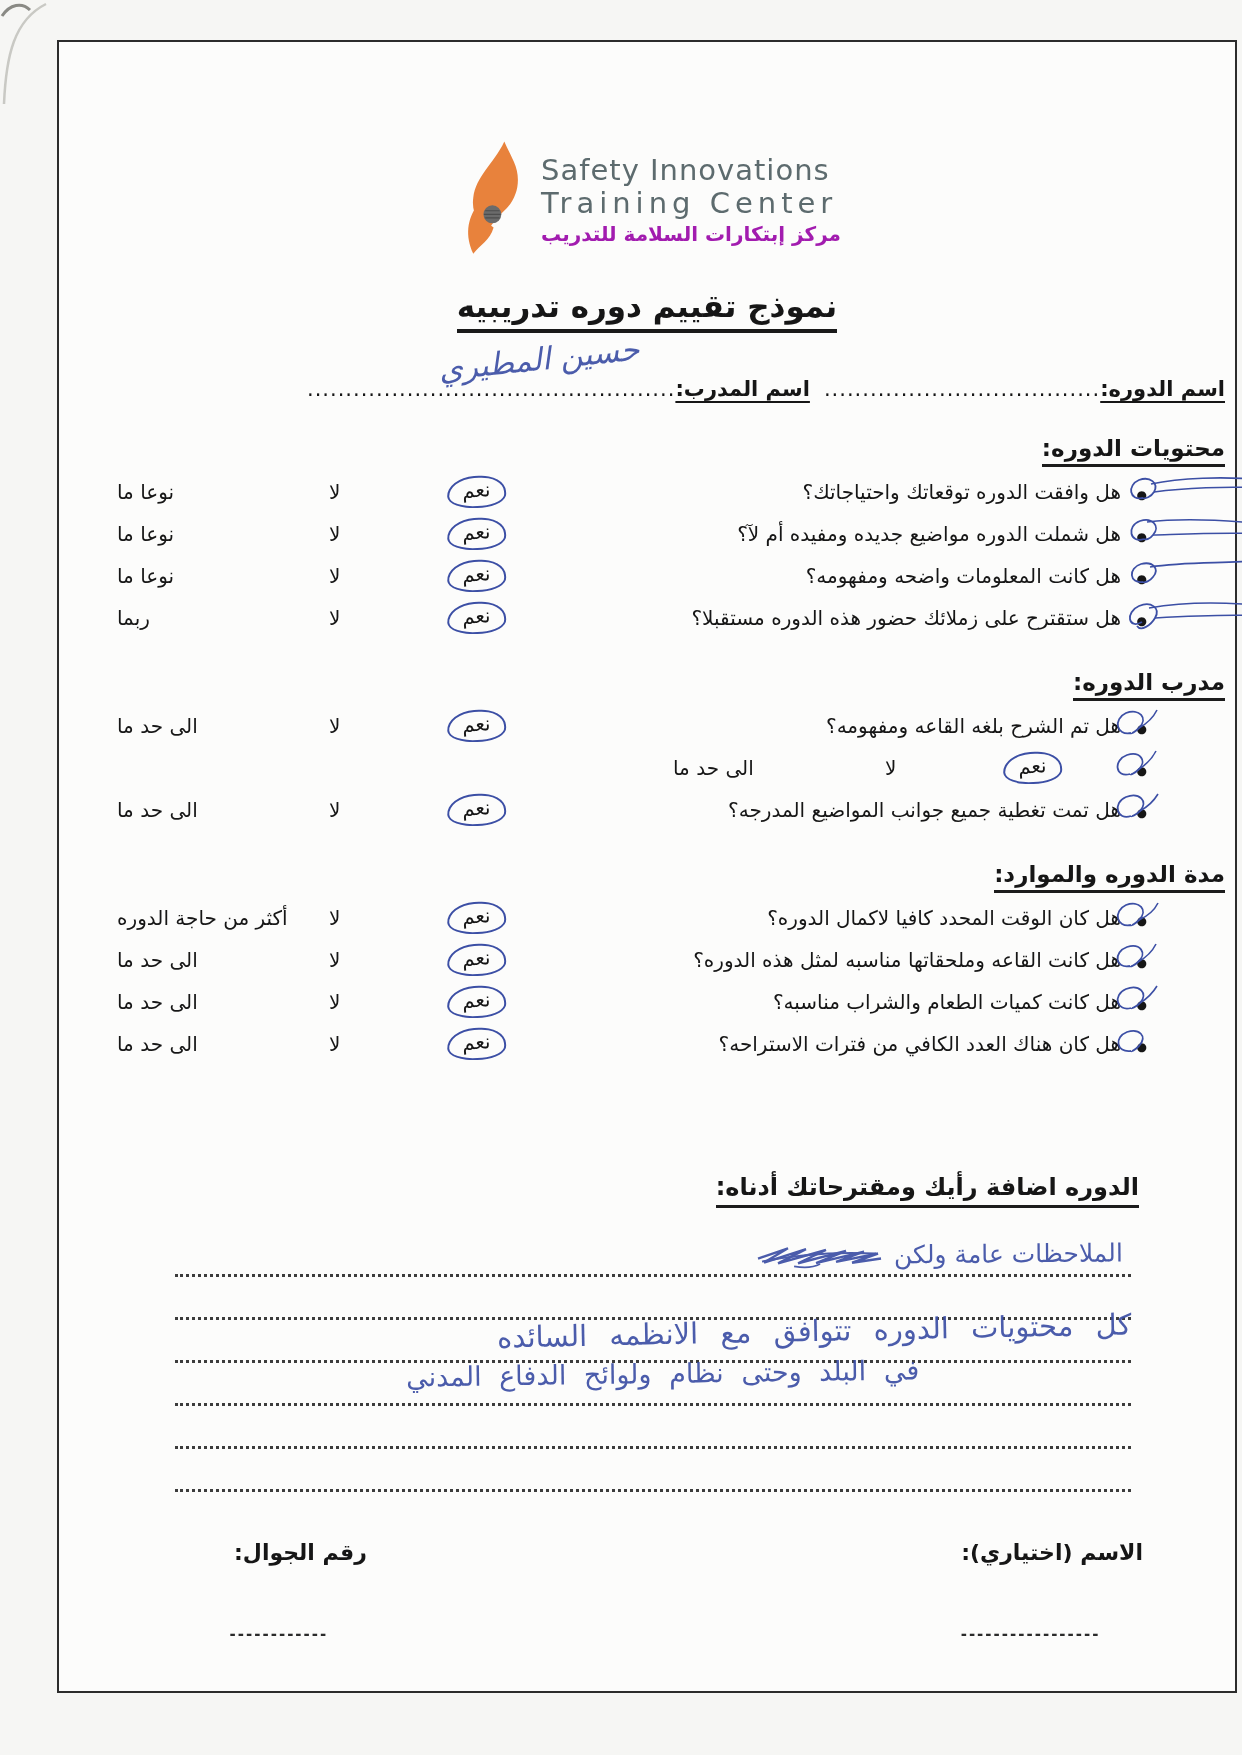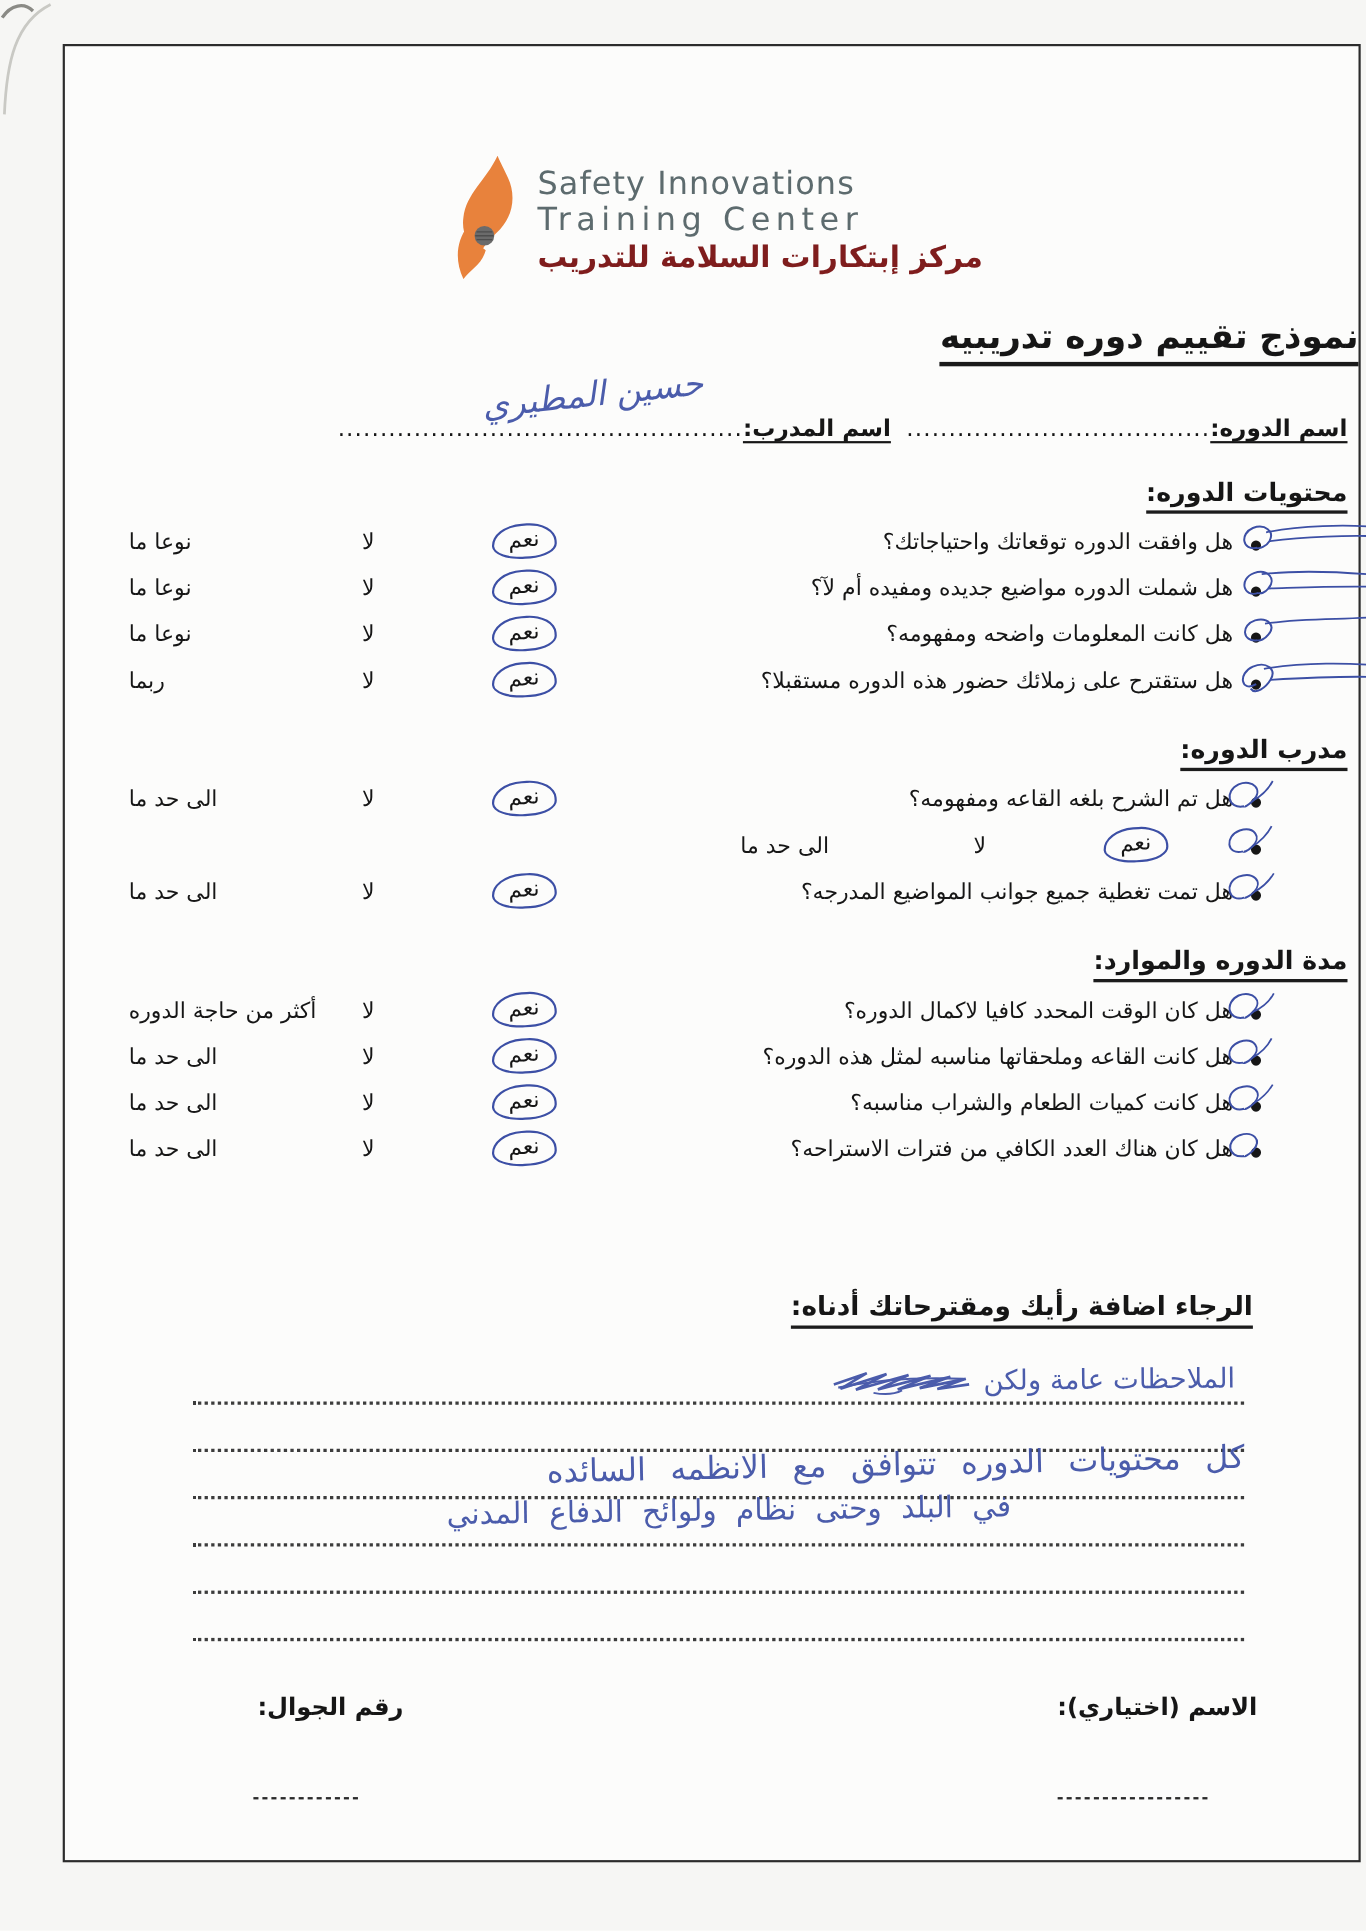--- a/index.html
+++ b/index.html
@@ -14,24 +14,24 @@
     box-sizing:border-box;border:2px solid #2c2c2c;background:#fcfcfb;
   }
   .corner-curl{position:absolute;left:0;top:0;}
   .content{position:absolute;top:0;left:0;right:0;bottom:0;direction:rtl;}
 
   
   .logo-row{direction:ltr;display:flex;justify-content:center;align-items:center;gap:14px;margin-top:98px;}
   .logo-text{text-align:left;color:#5d6b6e;line-height:1.15;}
   .lt1{font-size:29px;letter-spacing:1px;}
   .lt2{font-size:29px;letter-spacing:5px;}
-  .lt3{font-size:27px;font-weight:bold;direction:rtl;text-align:right;margin-top:3px;color:#7f1d1d;}
-
-  
-  .title-wrap{margin-top:28px;}
+  .lt3{font-size:20px;font-weight:bold;direction:rtl;text-align:right;margin-top:3px;color:#a21caf;}
+
+  
+  .title-wrap{text-align:center;margin-top:28px;}
   .title{display:inline-block;font-size:31px;font-weight:bold;border-bottom:4px solid #1a1a1a;padding-bottom:5px;}
 
   
   .namerow{display:flex;direction:rtl;align-items:baseline;margin:44px 10px 0 10px;font-size:21px;white-space:nowrap;}
   .nlabel{font-weight:bold;text-decoration:underline;text-underline-offset:5px;text-decoration-thickness:2px;flex:none;}
   .ndots{letter-spacing:1px;overflow:hidden;flex:none;}
   .trainer-wrap{position:relative;flex:none;}
   .hw-name{
     position:absolute;right:36px;top:-36px;color:#3C4FA5;font-size:31px;font-style:italic;
     transform:rotate(-6deg);white-space:nowrap;opacity:.92;
@@ -270,21 +270,21 @@
           </svg>
         </span>
         <span class="qtext">هل كان هناك العدد الكافي من فترات الاستراحه؟</span>
         <span class="optcell oc-yes"><span class="opt circled">نعم</span></span>
         <span class="optcell oc-no"><span>لا</span></span>
         <span class="optcell oc-third"><span>الى حد ما</span></span>
       </div>
     </div>
 
     <div class="chead-wrap">
-      <span class="chead">الرجاء اضافة رأيك ومقترحاتك أدناه:</span>
+      <span class="chead">الدوره اضافة رأيك ومقترحاتك أدناه:</span>
     </div>
 
     <div class="dotlines">
       <div class="dotline"></div>
       <div class="dotline"></div>
       <div class="dotline"></div>
       <div class="dotline"></div>
       <div class="dotline"></div>
       <div class="dotline"></div>
 

